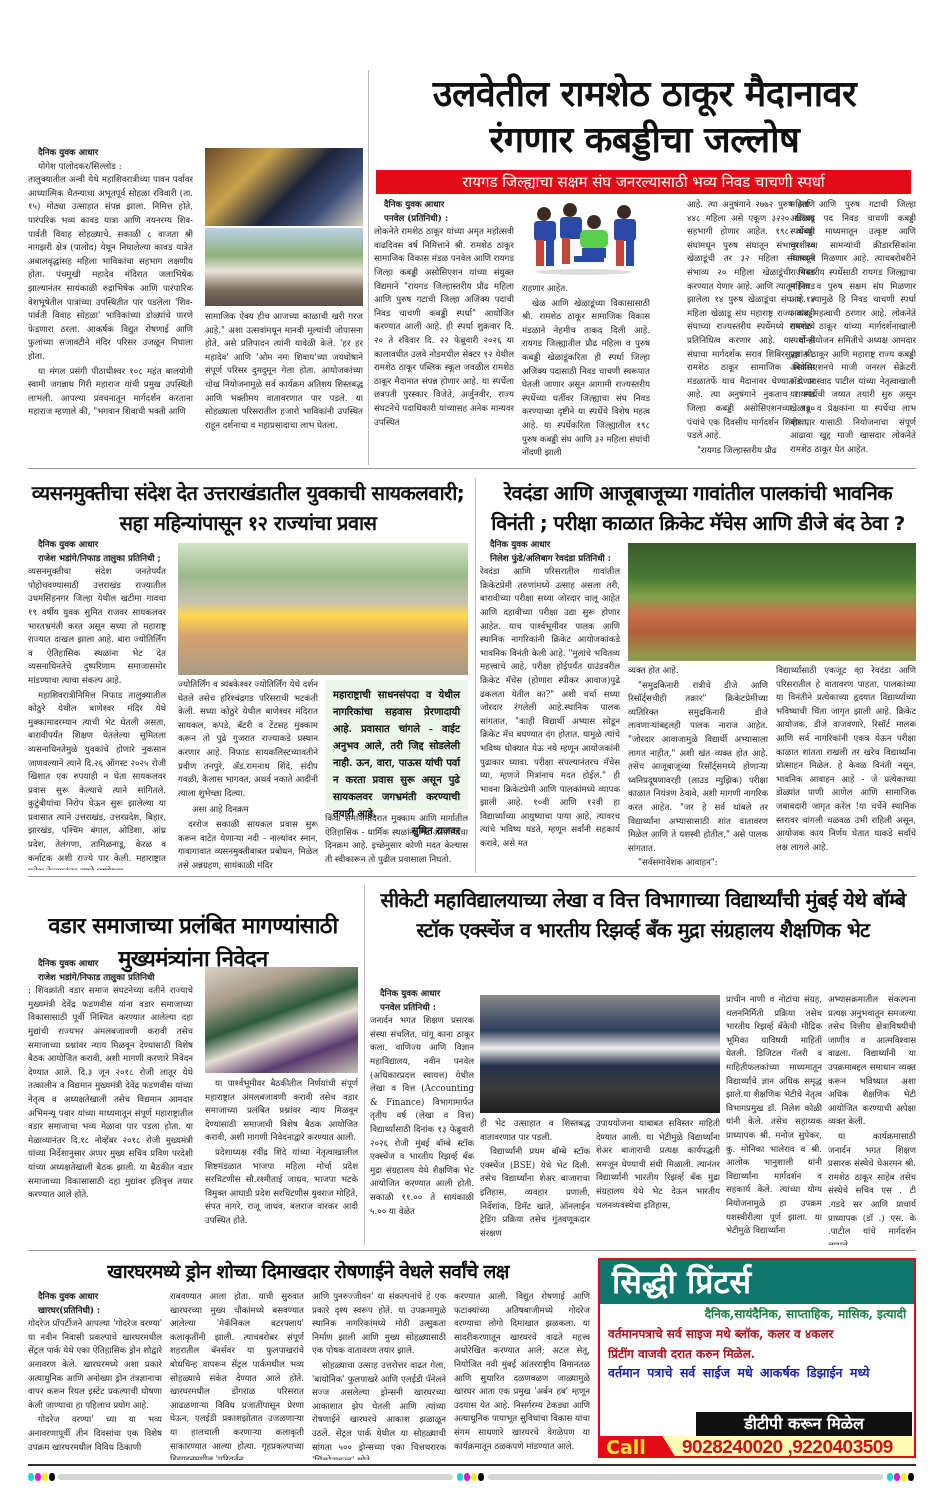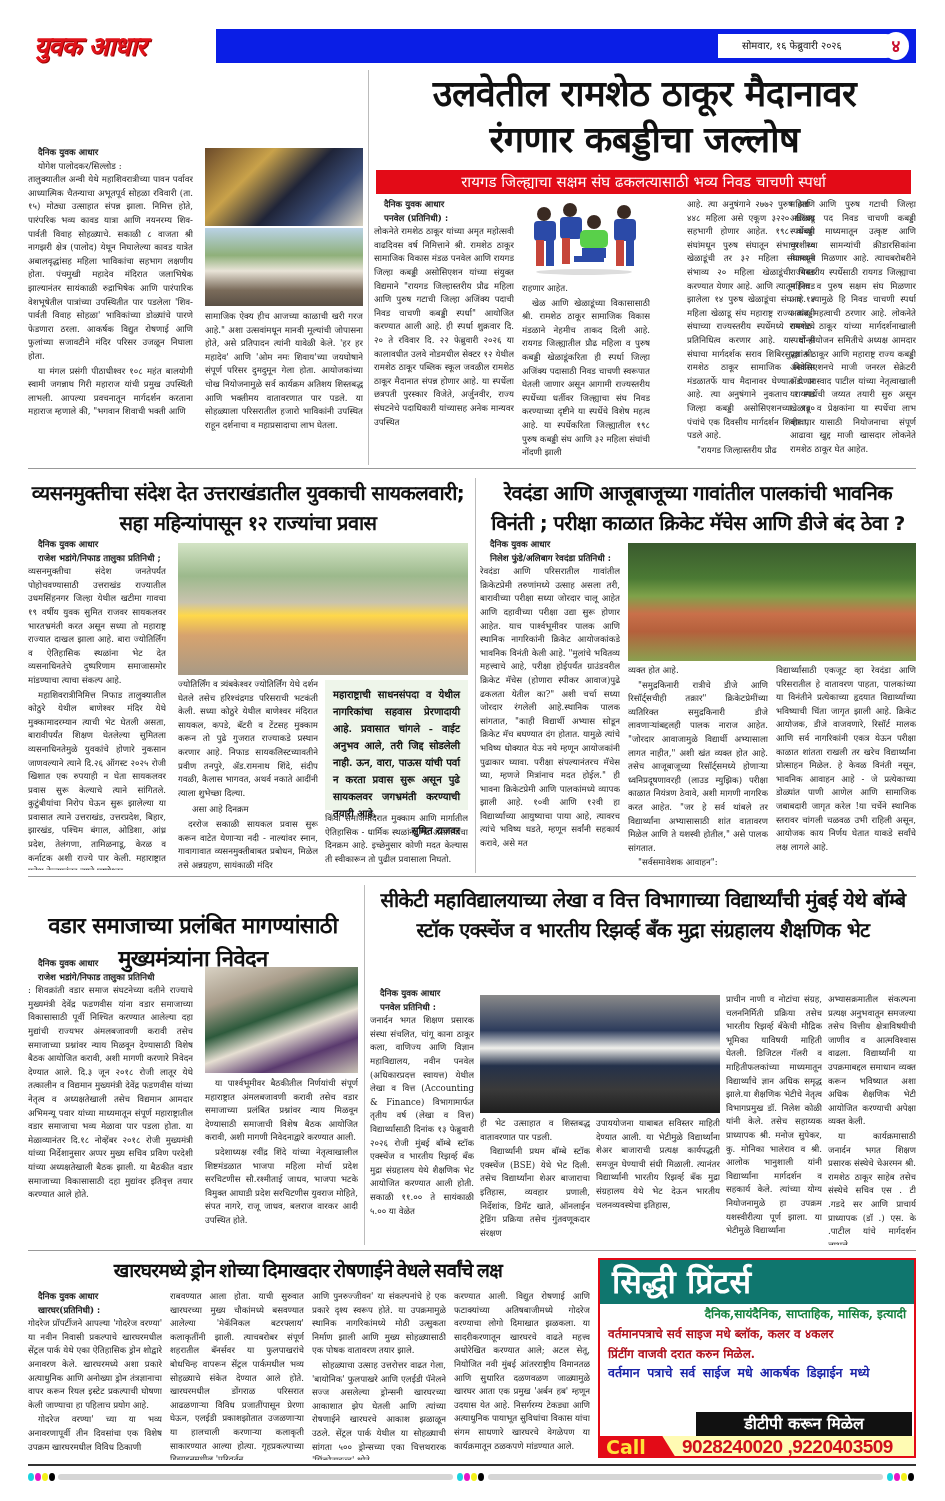--- a/index.html
+++ b/index.html
@@ -31,42 +31,37 @@
   .ad-call-label { position: absolute; left: 0; top: 0; width: 76px; height: 22px; background: #e30b17; color: #ffe23a; font-weight: bold; font-size: 19px; line-height: 22px; padding-left: 6px; clip-path: polygon(0 0, 82% 0, 100% 100%, 0 100%); }
   .ad-phone { position: absolute; left: 82px; top: 0; font-size: 19px; line-height: 22px; color: #d0101b; font-family: "Liberation Sans", sans-serif; font-weight: bold; letter-spacing: -0.5px; }
   .regbar { position: absolute; height: 6px; background: #d5d5d5; border-radius: 3px; }
   .regdot { position: absolute; width: 6px; height: 8px; border-radius: 50%; }
 </style>
 </head>
 <body>
 
 <div class="page">
 
-  <div class="masthead">
-    <div class="logo">युवक आधार</div>
-    <div class="dateline">सोमवार, १६ फेब्रुवारी २०२६</div>
-    <div class="pagenum">४</div>
-  </div>
 
   <div class="abs body" style="left:0;top:146px;width:165px;height:318px;">
     <div class="src">दैनिक युवक आधार</div>
     <div class="src" style="font-weight:normal">योगेश पालोदकर/सिल्लोड :</div>
     <p style="text-indent:0">तालुक्यातील अन्वी येथे महाशिवरात्रीच्या पावन पर्वावर आध्यात्मिक चैतन्याचा अभूतपूर्व सोहळा रविवारी (ता. १५) मोठ्या उत्साहात संपन्न झाला. निमित्त होते, पारंपरिक भव्य कावड यात्रा आणि नयनरम्य शिव-पार्वती विवाह सोहळ्याचे. सकाळी ८ वाजता श्री नागझरी क्षेत्र (पालोद) येथून निघालेल्या कावड यात्रेत अबालवृद्धांसह महिला भाविकांचा सहभाग लक्षणीय होता. पंचमुखी महादेव मंदिरात जलाभिषेक झाल्यानंतर सायंकाळी रुद्राभिषेक आणि पारंपारिक वेशभूषेतील पात्रांच्या उपस्थितीत पार पडलेला 'शिव-पार्वती विवाह सोहळा' भाविकांच्या डोळ्यांचे पारणे फेडणारा ठरला. आकर्षक विद्युत रोषणाई आणि फुलांच्या सजावटीने मंदिर परिसर उजळून निघाला होता.</p>
     <p>या मंगल प्रसंगी पीठाधीश्वर १०८ महंत बालयोगी स्वामी जगन्नाथ गिरी महाराज यांची प्रमुख उपस्थिती लाभली. आपल्या प्रवचनातून मार्गदर्शन करताना महाराज म्हणाले की, "भगवान शिवाची भक्ती आणि</p>
   </div>
   <div class="photo" style="left:177px;top:148px;width:158px;height:78px;background:linear-gradient(135deg,#6b4a2a 0%,#c9a24a 30%,#1f2438 55%,#3b4d77 75%,#d8d2c2 100%);"></div>
   <div class="photo" style="left:177px;top:228px;width:158px;height:78px;background:linear-gradient(180deg,#b9d2e6 0%,#8fb07a 35%,#e9e4d8 55%,#7a6b5a 80%,#5a5046 100%);"></div>
   <div class="abs body" style="left:177px;top:310px;width:158px;height:154px;">
     <p style="text-indent:0">सामाजिक ऐक्य हीच आजच्या काळाची खरी गरज आहे." अशा उत्सवांमधून मानवी मूल्यांची जोपासना होते, असे प्रतिपादन त्यांनी यावेळी केले. 'हर हर महादेव' आणि 'ओम नमः शिवाय'च्या जयघोषाने संपूर्ण परिसर दुमदुमून गेला होता. आयोजकांच्या चोख नियोजनामुळे सर्व कार्यक्रम अतिशय शिस्तबद्ध आणि भक्तीमय वातावरणात पार पडले. या सोहळ्याला परिसरातील हजारो भाविकांनी उपस्थित राहून दर्शनाचा व महाप्रसादाचा लाभ घेतला.</p>
   </div>
   <div class="vrule" style="left:340px;top:70px;height:395px;"></div>
 
   <div class="abs hl hl-xl" style="left:345px;top:70px;width:543px;">उलवेतील रामशेठ ठाकूर मैदानावर</div>
   <div class="abs hl hl-xl" style="left:345px;top:116px;width:543px;">रंगणार कबड्डीचा जल्लोष</div>
-  <div class="abs redbar" style="left:348px;top:170px;width:535px;">रायगड जिल्ह्याचा सक्षम संघ ढकलत्यासाठी भव्य निवड चाचणी स्पर्धा</div>
+  <div class="abs redbar" style="left:348px;top:170px;width:535px;">रायगड जिल्ह्याचा सक्षम संघ जनरल्यासाठी भव्य निवड चाचणी स्पर्धा</div>
   <div class="abs body" style="left:346px;top:198px;width:140px;height:266px;">
     <div class="src">दैनिक युवक आधार</div>
     <div class="src">पनवेल (प्रतिनिधी) :</div>
     <p style="text-indent:0">लोकनेते रामशेठ ठाकूर यांच्या अमृत महोत्सवी वाढदिवस वर्ष निमित्ताने श्री. रामशेठ ठाकूर सामाजिक विकास मंडळ पनवेल आणि रायगड जिल्हा कबड्डी असोसिएशन यांच्या संयुक्त विद्यमाने "रायगड जिल्हास्तरीय प्रौढ महिला आणि पुरुष गटाची जिल्हा अजिंक्य पदाची निवड चाचणी कबड्डी स्पर्धा" आयोजित करण्यात आली आहे. ही स्पर्धा शुक्रवार दि. २० ते रविवार दि. २२ फेब्रुवारी २०२६ या कालावधीत उलवे नोडमधील सेक्टर १२ येथील रामशेठ ठाकूर पब्लिक स्कूल जवळील रामशेठ ठाकूर मैदानात संपन्न होणार आहे. या स्पर्धेला छत्रपती पुरस्कार विजेते, अर्जुनवीर, राज्य संघटनेचे पदाधिकारी यांच्यासह अनेक मान्यवर उपस्थित</p>
   </div>
   <div class="photo" style="left:494px;top:200px;width:125px;height:80px;">
     <svg width="125" height="80" viewBox="0 0 125 80">
       <rect width="125" height="80" fill="#fff"></rect>
       <circle cx="22" cy="14" r="7" fill="#3a2a22"></circle>
         <rect x="12" y="21" width="22" height="20" rx="4" fill="#2b4aa8"></rect>
@@ -170,21 +165,21 @@
   <div class="abs body" style="left:698px;top:993px;width:96px;height:252px;">
     <p style="text-indent:0">प्राचीन नाणी व नोटांचा संग्रह, चलननिर्मिती प्रक्रिया तसेच भारतीय रिझर्व्ह बँकेची मौद्रिक भूमिका याविषयी माहिती घेतली. डिजिटल गॅलरी व माहितीफलकांच्या माध्यमातून विद्यार्थ्यांचे ज्ञान अधिक समृद्ध झाले.या शैक्षणिक भेटीचे नेतृत्व विभागप्रमुख डॉ. निलेश कोळी यांनी केले. तसेच सहाय्यक प्राध्यापक श्री. मनोज सुपेकर, कु. मोनिका भालेराव व श्री. आलोक भानुशाली यांनी विद्यार्थ्यांना मार्गदर्शन व सहकार्य केले. त्यांच्या योग्य नियोजनामुळे हा उपक्रम यशस्वीरीत्या पूर्ण झाला. या भेटीमुळे विद्यार्थ्यांना</p>
   </div>
   <div class="abs body" style="left:800px;top:993px;width:88px;height:252px;">
     <p style="text-indent:0">अभ्यासक्रमातील संकल्पना प्रत्यक्ष अनुभवातून समजल्या तसेच वित्तीय क्षेत्राविषयीची जाणीव व आत्मविश्वास वाढला. विद्यार्थ्यांनी या उपक्रमाबद्दल समाधान व्यक्त करून भविष्यात अशा अधिक शैक्षणिक भेटी आयोजित करण्याची अपेक्षा व्यक्त केली.</p>
     <p>या कार्यक्रमासाठी जनार्दन भगत शिक्षण प्रसारक संस्थेचे चेअरमन श्री. रामशेठ ठाकूर साहेब तसेच संस्थेचे सचिव एस . टी .गडदे सर आणि प्राचार्य प्राध्यापक (डॉ .) एस. के .पाटील यांचे मार्गदर्शन लाभले .</p>
   </div>
 
   <div class="rule" style="left:0;top:1250px;width:888px;height:1px;background:#999;"></div>
 
-  <div class="abs hl" style="left:0;top:1258px;width:560px;font-size:19px;line-height:26px;letter-spacing:-0.6px;font-family:Liberation Serif, serif;">खारघरमध्ये ड्रोन शोच्या दिमाखदार रोषणाईने वेधले सर्वांचे लक्ष</div>
+  <div class="abs hl" style="left:0;top:1258px;width:560px;font-size:19px;line-height:26px;letter-spacing:-0.6px;">खारघरमध्ये ड्रोन शोच्या दिमाखदार रोषणाईने वेधले सर्वांचे लक्ष</div>
   <div class="abs body" style="left:0;top:1290px;width:134px;height:170px;">
     <div class="src">दैनिक युवक आधार</div>
     <div class="src">खारघर(प्रतिनिधी) :</div>
     <p style="text-indent:0">गोदरेज प्रॉपर्टीजने आपल्या 'गोदरेज वरण्या' या नवीन निवासी प्रकल्पाचे खारघरमधील सेंट्रल पार्क येथे एका ऐतिहासिक ड्रोन शोद्वारे अनावरण केले. खारघरमध्ये अशा प्रकारे अत्याधुनिक आणि अनोख्या ड्रोन तंत्रज्ञानाचा वापर करून रियल इस्टेट प्रकल्पाची घोषणा केली जाण्याचा हा पहिलाच प्रयोग आहे.</p>
     <p>गोदरेज वरण्या' च्या या भव्य अनावरणापूर्वी तीन दिवसांचा एक विशेष उपक्रम खारघरमधील विविध ठिकाणी</p>
   </div>
   <div class="abs body" style="left:142px;top:1290px;width:134px;height:170px;">
     <p style="text-indent:0">राबवण्यात आला होता. याची सुरुवात खारघरच्या मुख्य चौकांमध्ये बसवण्यात आलेल्या 'मेकॅनिकल बटरफ्लाय' कलाकृतींनी झाली. त्याचबरोबर संपूर्ण शहरातील बॅनर्सवर या फुलपाखरांचे बोधचिन्ह वापरून सेंट्रल पार्कमधील भव्य सोहळ्याचे संकेत देण्यात आले होते. खारघरमधील डोंगराळ परिसरात आढळणाऱ्या विविध प्रजातींपासून प्रेरणा घेऊन, एलईडी प्रकाशझोतात उजळणाऱ्या या हालचाली करणाऱ्या कलाकृती साकारण्यात आल्या होत्या. गृहप्रकल्पाच्या डिझाइनमधील 'परिवर्तन</p>
   </div>
   <div class="abs body" style="left:284px;top:1290px;width:134px;height:170px;">

